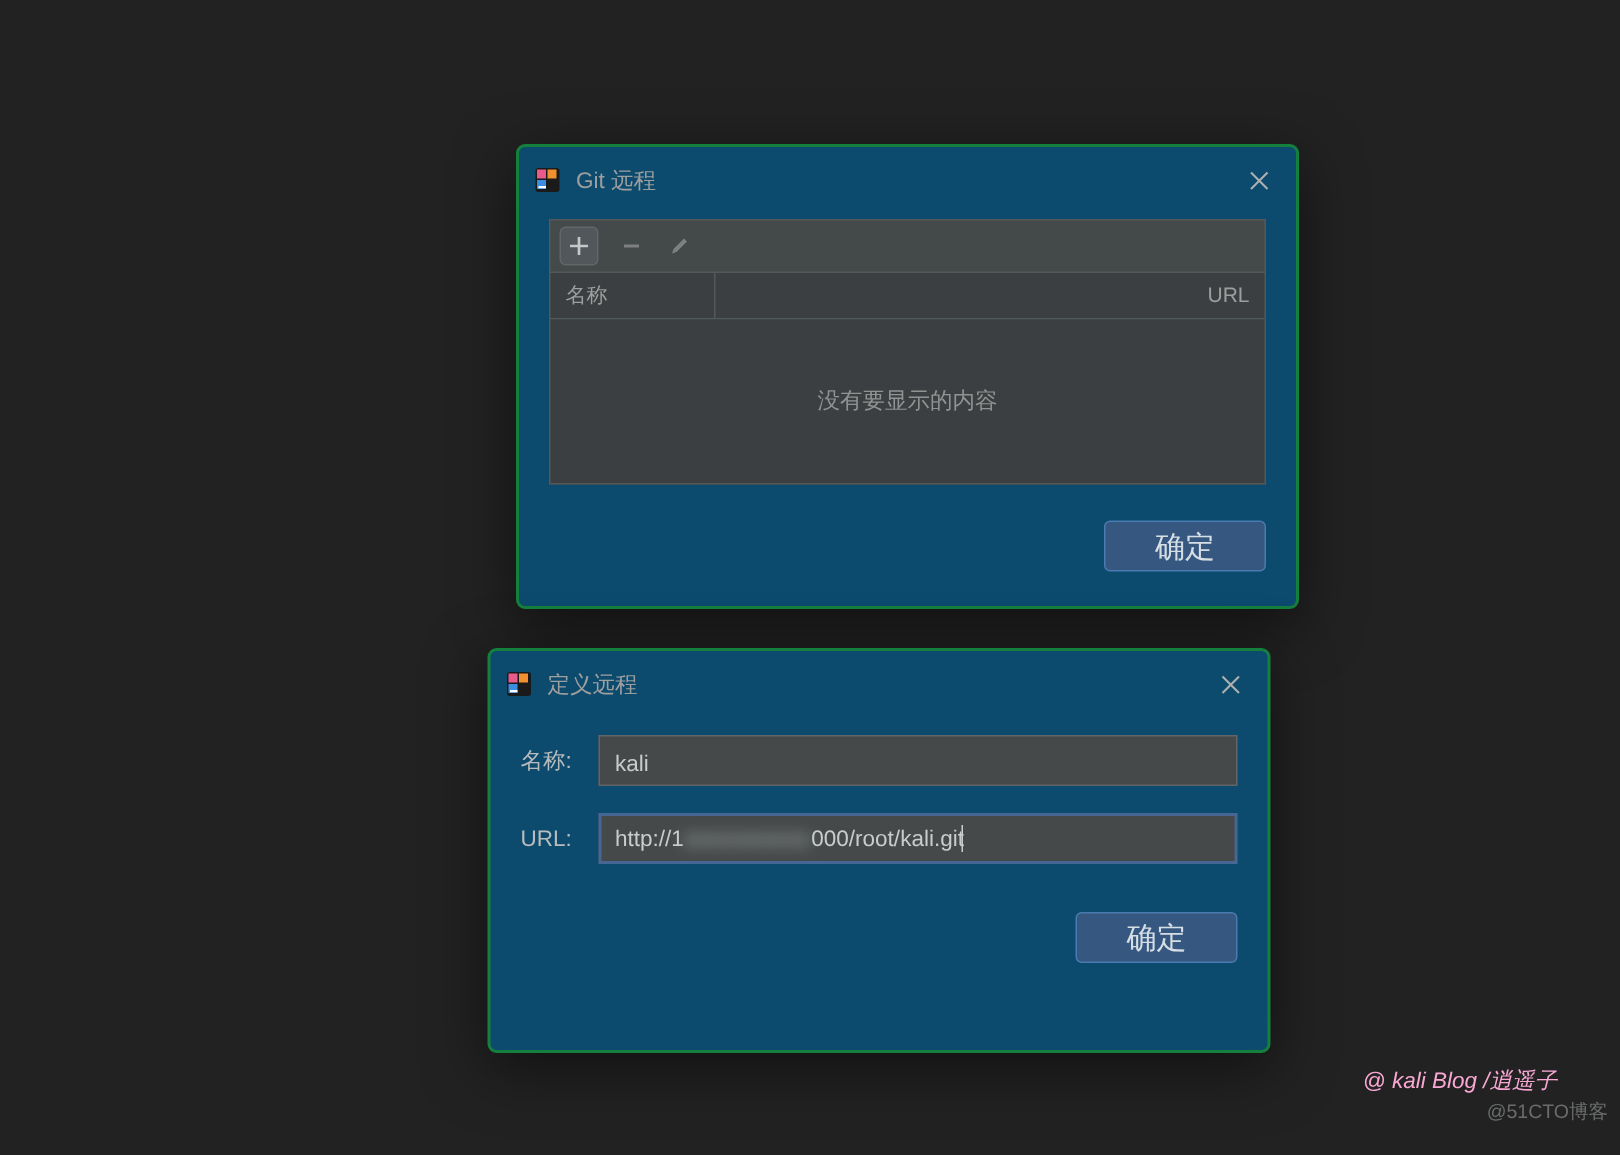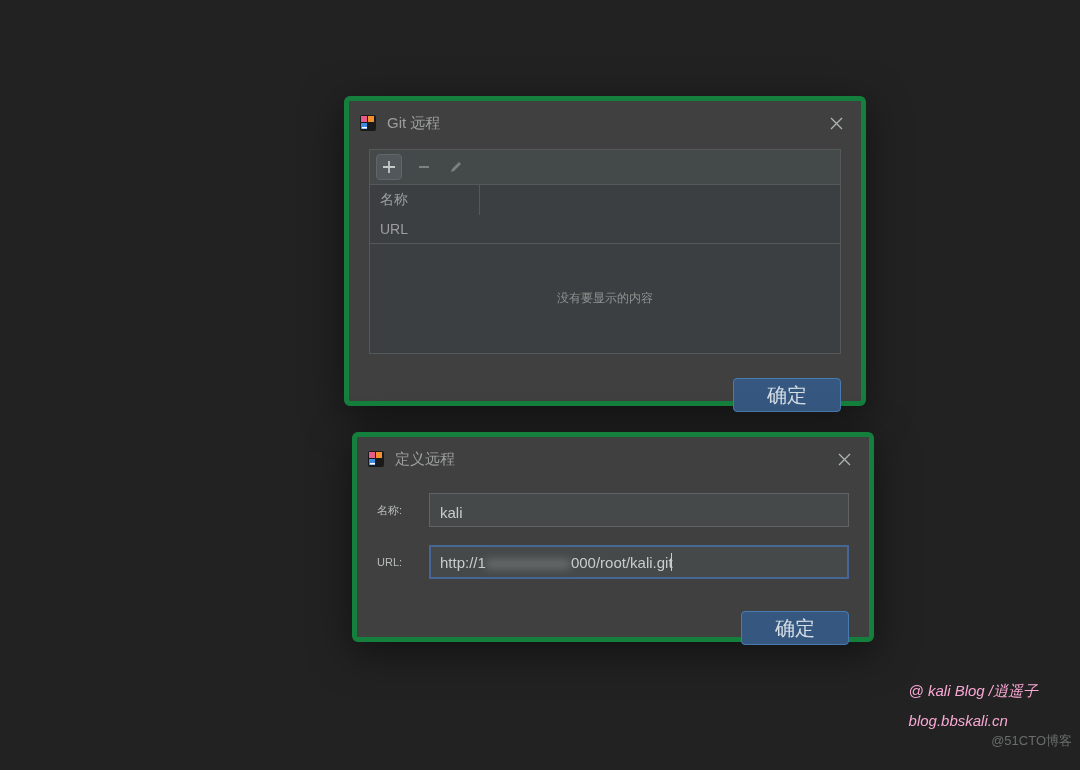--- a/index.html
+++ b/index.html
@@ -5,27 +5,27 @@
   * { box-sizing: border-box; margin: 0; padding: 0; }
   body {
     width: 1080px; height: 770px;
     background: #222222;
     font-family: "Segoe UI", "Microsoft YaHei", Arial, sans-serif;
     position: relative;
     overflow: hidden;
   }
   .dialog {
     position: absolute;
-    background: #404040;
-    border: 5px solid #15803d;
+    background: #0c4a6e;
+    border: 2px solid #15803d;
     border-radius: 6px;
     box-shadow: 0 10px 40px rgba(0,0,0,0.5);
   }
   .dialog-1 { left: 344px; top: 96px; width: 522px; height: 310px; }
-  .dialog-2 { left: 352px; top: 432px;  width: 522px; height: 210px; }
+  .dialog-2 { left: 325px; top: 432px;  width: 522px; height: 270px; }
 
   .titlebar {
     display: flex; align-items: center;
     padding: 6px 12px 6px 10px;
     height: 44px;
   }
   .app-icon {
     width: 18px; height: 18px; margin-right: 10px; flex: 0 0 18px;
   }
   .title-text { color: #9c9f9e; font-size: 15px; }
@@ -59,36 +59,35 @@
     display:flex; align-items:center; justify-content:center;
     color: #7c8080;
   }
 
   .table-header {
     display: flex;
     border-left: 1px solid #555859;
     border-right: 1px solid #555859;
     border-bottom: 1px solid #555859;
     background: #3c3f41;
-    flex-direction: column;
   }
   .table-header .cell {
     padding: 6px 10px;
     color: #9c9f9e; font-size: 14px;
   }
   .table-header .cell:first-child { width: 110px; border-right: 1px solid #555859; }
-  .table-header .cell:last-child { flex: 1; }
+  .table-header .cell:last-child { flex: 1; text-align: right; }
 
   .table-body {
     border-left: 1px solid #555859;
     border-right: 1px solid #555859;
     border-bottom: 1px solid #555859;
     height: 110px;
     display:flex; align-items:center; justify-content:center;
-    color: #8f9392; font-size: 12px;
+    color: #8f9392; font-size: 15px;
     background: #3c3f41;
   }
 
   .footer {
     display:flex; justify-content:flex-end;
     padding: 14px 20px 0 20px;
     gap: 14px;
   }
   .btn {
     min-width: 108px; height: 34px;
@@ -105,21 +104,21 @@
     background: #4c5052; color: #c6c9c9;
     border: 1px solid #5a5e60;
   }
 
   .body2 { padding: 12px 20px 0 20px; }
   .form-row {
     display:flex; align-items:center;
     margin-bottom: 18px;
   }
   .form-label {
-    width: 52px; color: #b9bcbc; font-size: 11px; text-align:left;
+    width: 52px; color: #b9bcbc; font-size: 15px; text-align:left;
   }
   .form-input {
     flex: 1;
     height: 34px;
     background: #45494a;
     border: 1px solid #616466;
     color: #c9cccc;
     font-size: 15px;
     padding: 10px 10px;
     position: relative;
@@ -235,15 +234,14 @@
       </div>
     </div>
   </div>
   <div class="footer">
     <div class="btn btn-primary">确定</div>
   </div>
 </div>
 
 <div class="credits">
   <div>@ kali Blog /逍遥子</div>
-  <div class="line2">blog.bbskali.cn</div>
 </div>
 <div class="wm">@51CTO博客</div>
 
 </body></html>

